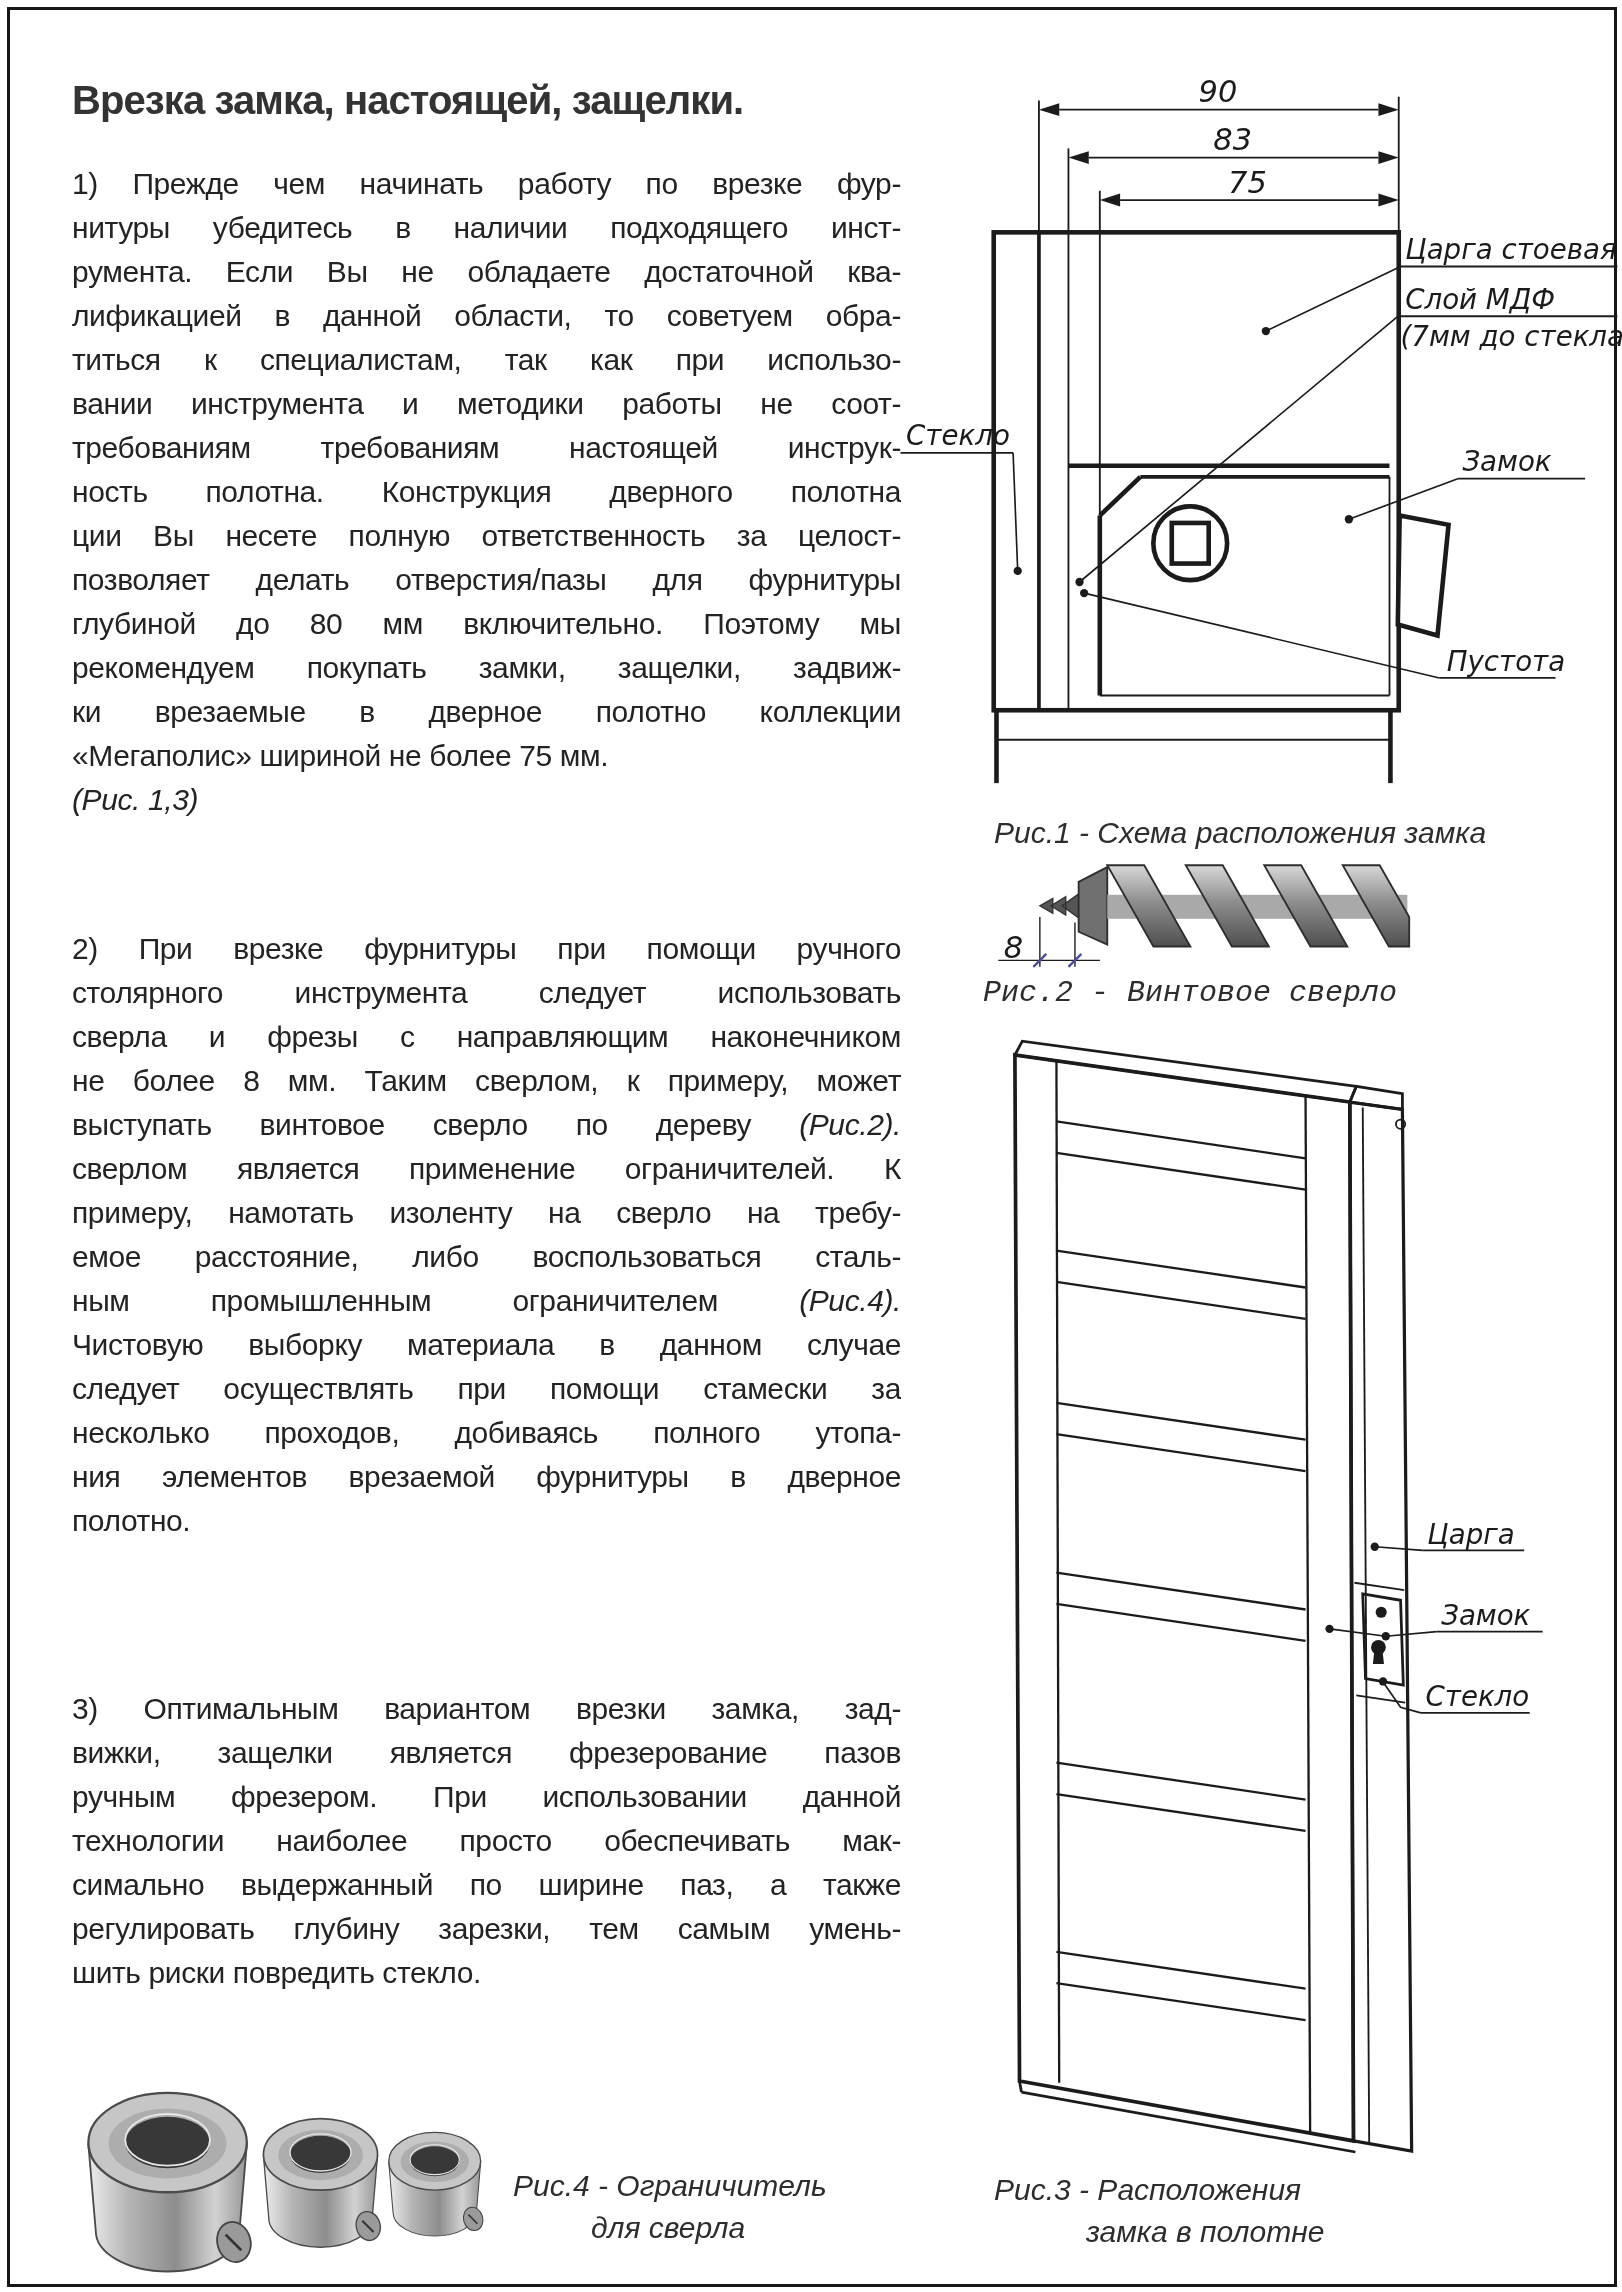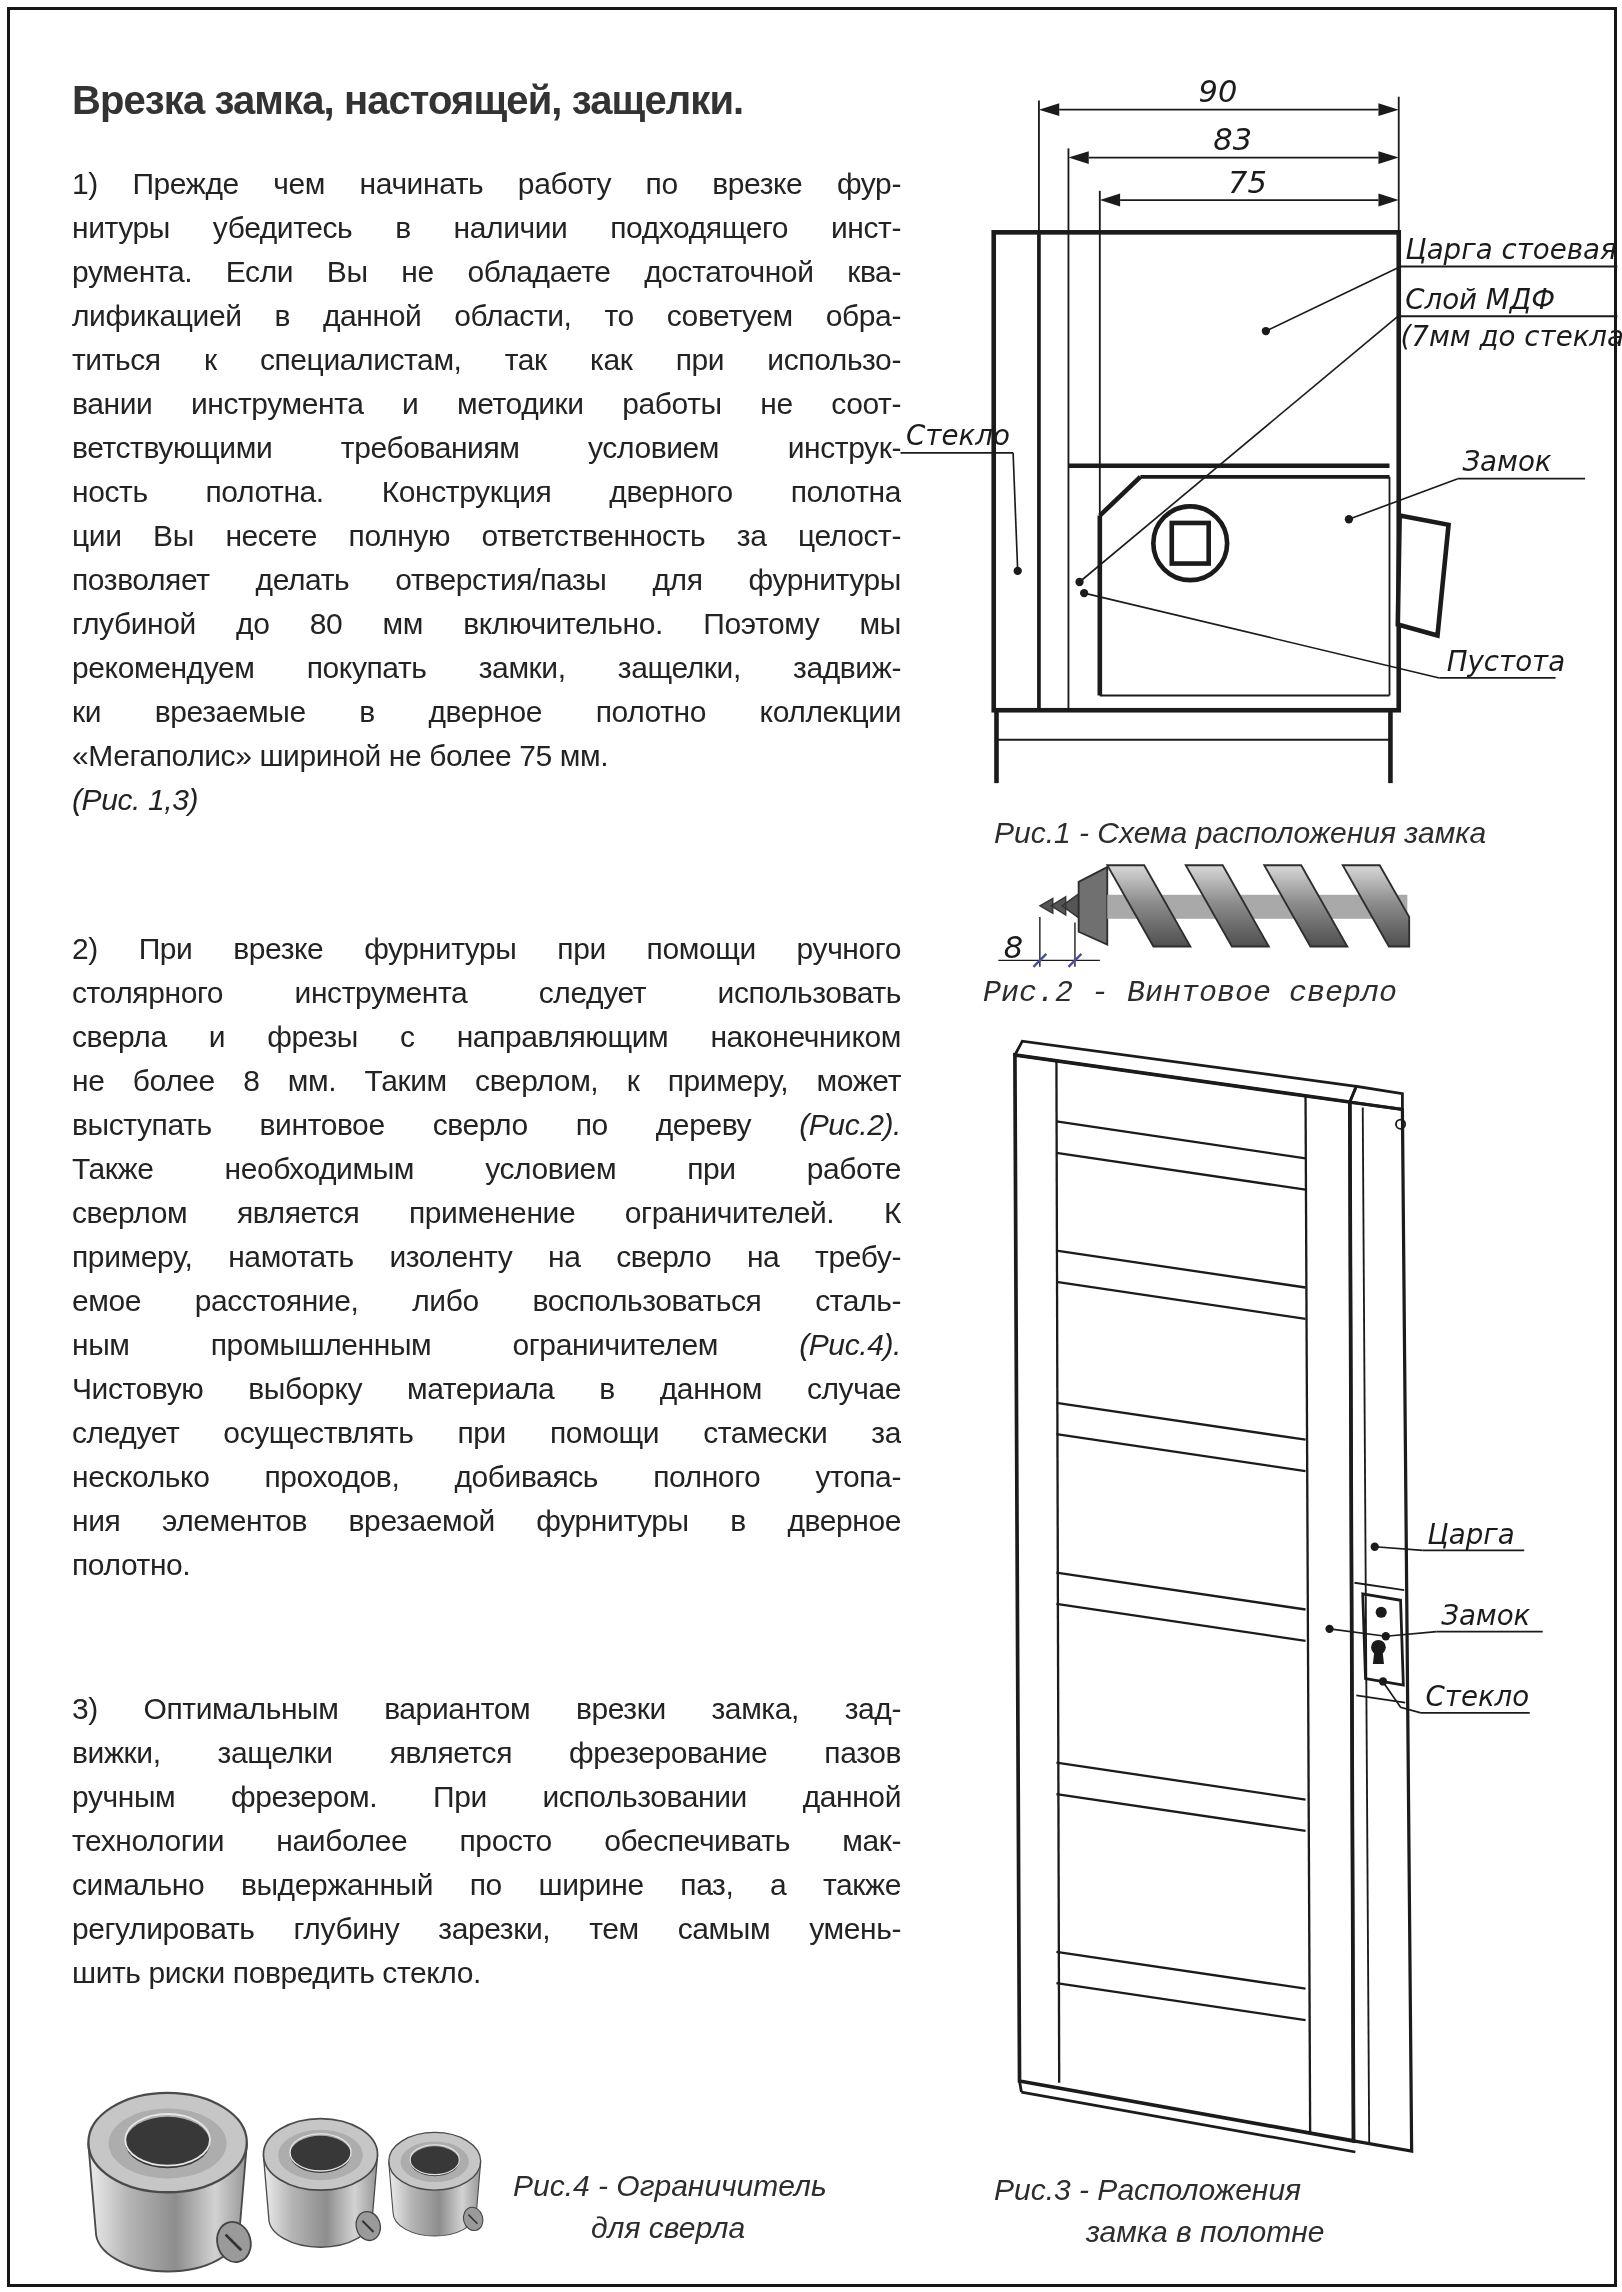--- a/index.html
+++ b/index.html
@@ -28,37 +28,36 @@
 
   <div class="title">Врезка замка, настоящей, защелки.</div>
 
   <div class="col" id="p1">
       <div class="tline">1) Прежде чем начинать работу по врезке фур-</div>
       <div class="tline">нитуры убедитесь в наличии подходящего инст-</div>
       <div class="tline">румента. Если Вы не обладаете достаточной ква-</div>
       <div class="tline">лификацией в данной области, то советуем обра-</div>
       <div class="tline">титься к специалистам, так как при использо-</div>
       <div class="tline">вании инструмента и методики работы не соот-</div>
-      <div class="tline">ветствующими требованиям условием инструк-</div>
+      <div class="tline">требованиям требованиям настоящей инструк-</div>
       <div class="tline">ность полотна. Конструкция дверного полотна</div>
       <div class="tline">ции Вы несете полную ответственность за целост-</div>
       <div class="tline">позволяет делать отверстия/пазы для фурнитуры</div>
       <div class="tline">глубиной до 80 мм включительно. Поэтому мы</div>
       <div class="tline">рекомендуем покупать замки, защелки, задвиж-</div>
       <div class="tline">ки врезаемые в дверное полотно коллекции</div>
       <div class="tline tline-end">«Мегаполис» шириной не более 75 мм.</div>
       <div class="tline tline-end"><i>(Рис. 1,3)</i></div>
     </div>
   <div class="col" id="p2">
       <div class="tline">2) При врезке фурнитуры при помощи ручного</div>
       <div class="tline">столярного инструмента следует использовать</div>
       <div class="tline">сверла и фрезы с направляющим наконечником</div>
       <div class="tline">не более 8 мм. Таким сверлом, к примеру, может</div>
       <div class="tline">выступать винтовое сверло по дереву <i>(Рис.2).</i></div>
-      <div class="tline">Также необходимым условием при работе</div>
       <div class="tline">сверлом является применение ограничителей. К</div>
       <div class="tline">примеру, намотать изоленту на сверло на требу-</div>
       <div class="tline">емое расстояние, либо воспользоваться сталь-</div>
       <div class="tline">ным промышленным ограничителем <i>(Рис.4).</i></div>
       <div class="tline">Чистовую выборку материала в данном случае</div>
       <div class="tline">следует осуществлять при помощи стамески за</div>
       <div class="tline">несколько проходов, добиваясь полного утопа-</div>
       <div class="tline">ния элементов врезаемой фурнитуры в дверное</div>
       <div class="tline tline-end">полотно.</div>
     </div>

